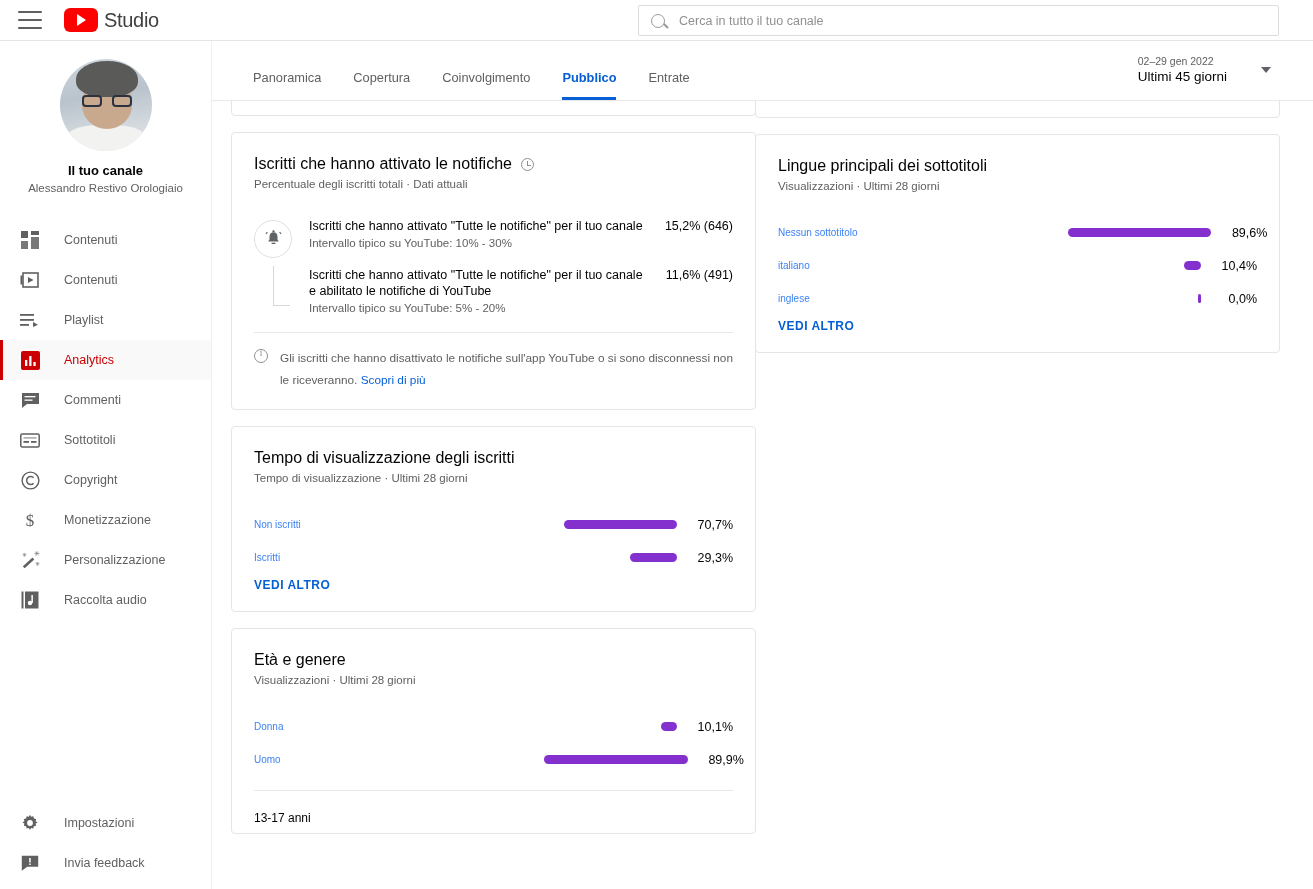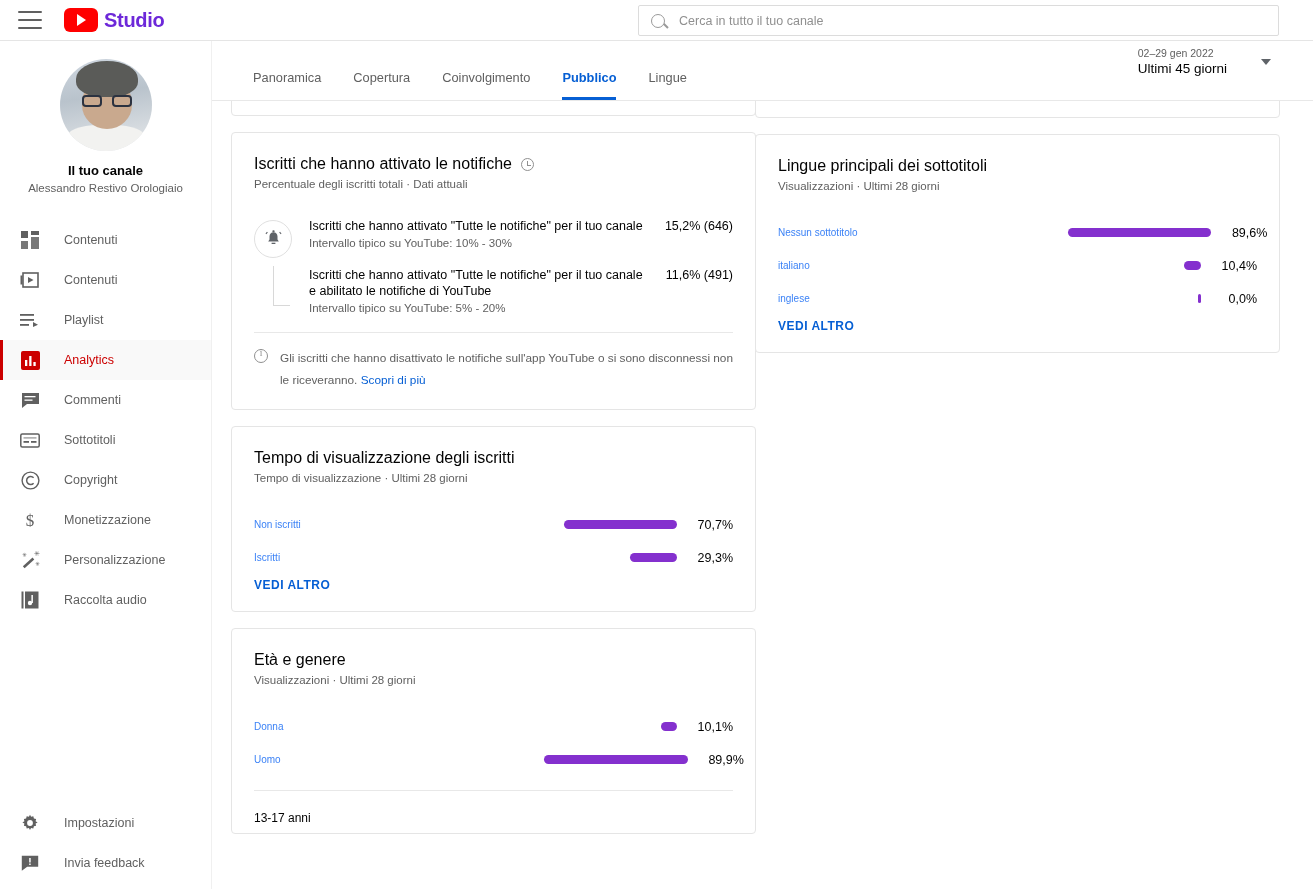--- a/index.html
+++ b/index.html
@@ -19,21 +19,21 @@
     display: flex; align-items: center;
   }
   .hamburger { width: 24px; height: 18px; margin-left: 18px; display: flex; flex-direction: column; justify-content: space-between; cursor: pointer; }
   .hamburger span { display: block; height: 2px; background: #606060; border-radius: 1px; }
   .brand { display: flex; align-items: center; margin-left: 22px; gap: 6px; cursor: pointer; }
   .yt-logo { width: 34px; height: 24px; background: #ff0000; border-radius: 6px; position: relative; }
   .yt-logo::after {
     content: ""; position: absolute; left: 13px; top: 6px;
     border-left: 9px solid #fff; border-top: 6px solid transparent; border-bottom: 6px solid transparent;
   }
-  .brand-text { font-size: 20px; font-weight: bold; letter-spacing: -0.3px; color: #6d28d9; }
+  .brand-text { font-size: 20px; font-weight: normal; letter-spacing: -0.3px; color: #404040; }
   .searchwrap { position: absolute; left: 638px; top: 5px; width: 641px; height: 31px; }
   .searchbox {
     width: 100%; height: 100%; border: 1px solid #dcdcdc; border-radius: 2px;
     display: flex; align-items: center; padding: 0 12px; background: #fff;
   }
   .search-input {
     border: none; outline: none; flex: 1; font-size: 12.5px; color: #606060;
     font-family: "Liberation Sans", sans-serif; margin-left: 14px; background: transparent;
   }
   .search-input::placeholder { color: #909090; }
@@ -78,21 +78,21 @@
     background: #fff; display: flex; align-items: flex-end; z-index: 5;
     border-bottom: 1px solid #e8e8e8;
   }
   .tabs { display: flex; margin-left: 25px; }
   .tab {
     font-size: 12.8px; color: #606060; padding: 0 16px 15px 16px; cursor: pointer; position: relative;
   }
   .tab.active { color: #065fd4; font-weight: bold; }
   .tab.active::after { content:""; position:absolute; left:16px; right:16px; bottom:0; height:3px; background:#065fd4; }
   .daterange {
-    position: absolute; right: 42px; bottom: 24px; display: flex; align-items: center; gap: 34px; cursor: pointer;
+    position: absolute; right: 42px; bottom: 16px; display: flex; align-items: center; gap: 34px; cursor: pointer;
   }
   .dr-dates { font-size: 10.5px; color: #606060; }
   .dr-label { font-size: 13.5px; color: #030303; margin-top: 2px; }
   .caret { width: 0; height: 0; border-left: 5px solid transparent; border-right: 5px solid transparent; border-top: 6px solid #5f6368; }
 
   
   .content {
     position: absolute; top: 101px; left: 212px; width: 1101px; height: 788px;
     overflow: hidden; background: #fff;
   }
@@ -324,21 +324,21 @@
       </div>
     </div>
   </div>
 
   <div class="tabsbar">
     <div class="tabs">
       <div class="tab">Panoramica</div>
       <div class="tab">Copertura</div>
       <div class="tab">Coinvolgimento</div>
       <div class="tab active">Pubblico</div>
-      <div class="tab">Lingue</div>
+      <div class="tab">Entrate</div>
     </div>
     <div class="daterange">
       <div>
         <div class="dr-dates">02–29 gen 2022</div>
         <div class="dr-label">Ultimi 45 giorni</div>
       </div>
       <div class="caret"></div>
     </div>
   </div>
 

